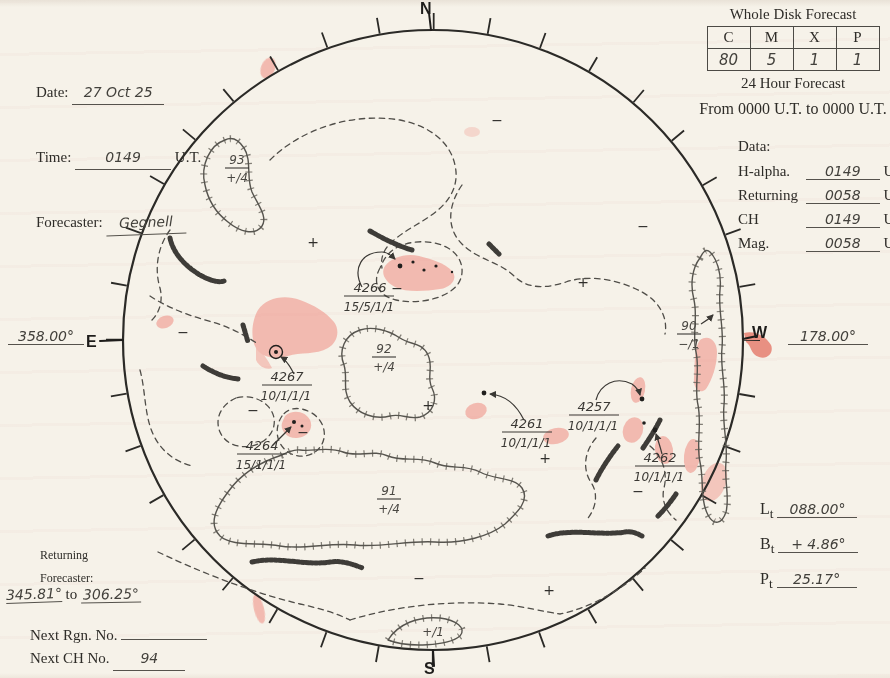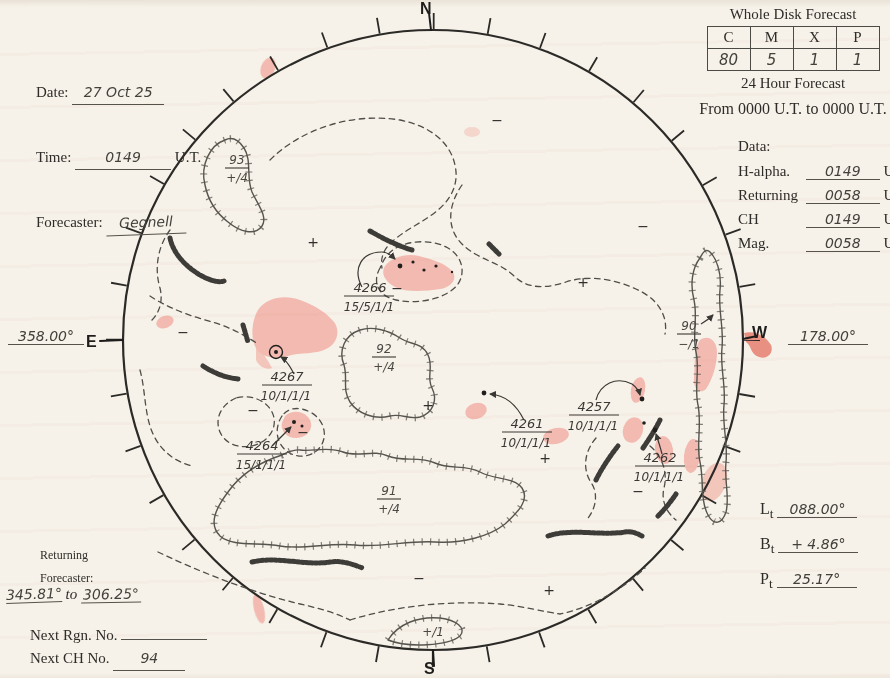--- a/index.html
+++ b/index.html
@@ -325,21 +325,21 @@
       <span class="hand uline" style="width:80px;">25.17°</span>
     </div>
   </div>
 
   <div id="returning-block" class="abs">
     <div class="serif">Returning</div>
     <div class="serif">Forecaster:</div>
   </div>
   <div id="carrington-range" class="abs">
     <span class="hand uline" style="width:56px;transform:rotate(-2deg);">345.81°</span>
-    <span class="serif" style="font-size:15px;font-style:italic;">to</span>
+    <span class="serif" style="font-size:15px;">to</span>
     <span class="hand uline" style="width:60px;transform:rotate(-1deg);">306.25°</span>
   </div>
 
   <div id="nextnos-block" class="abs">
     <div>
       <span class="serif">Next Rgn. No.</span>
       <span class="hand uline" style="width:86px;"></span>
     </div>
     <div>
       <span class="serif">Next CH No.</span>

